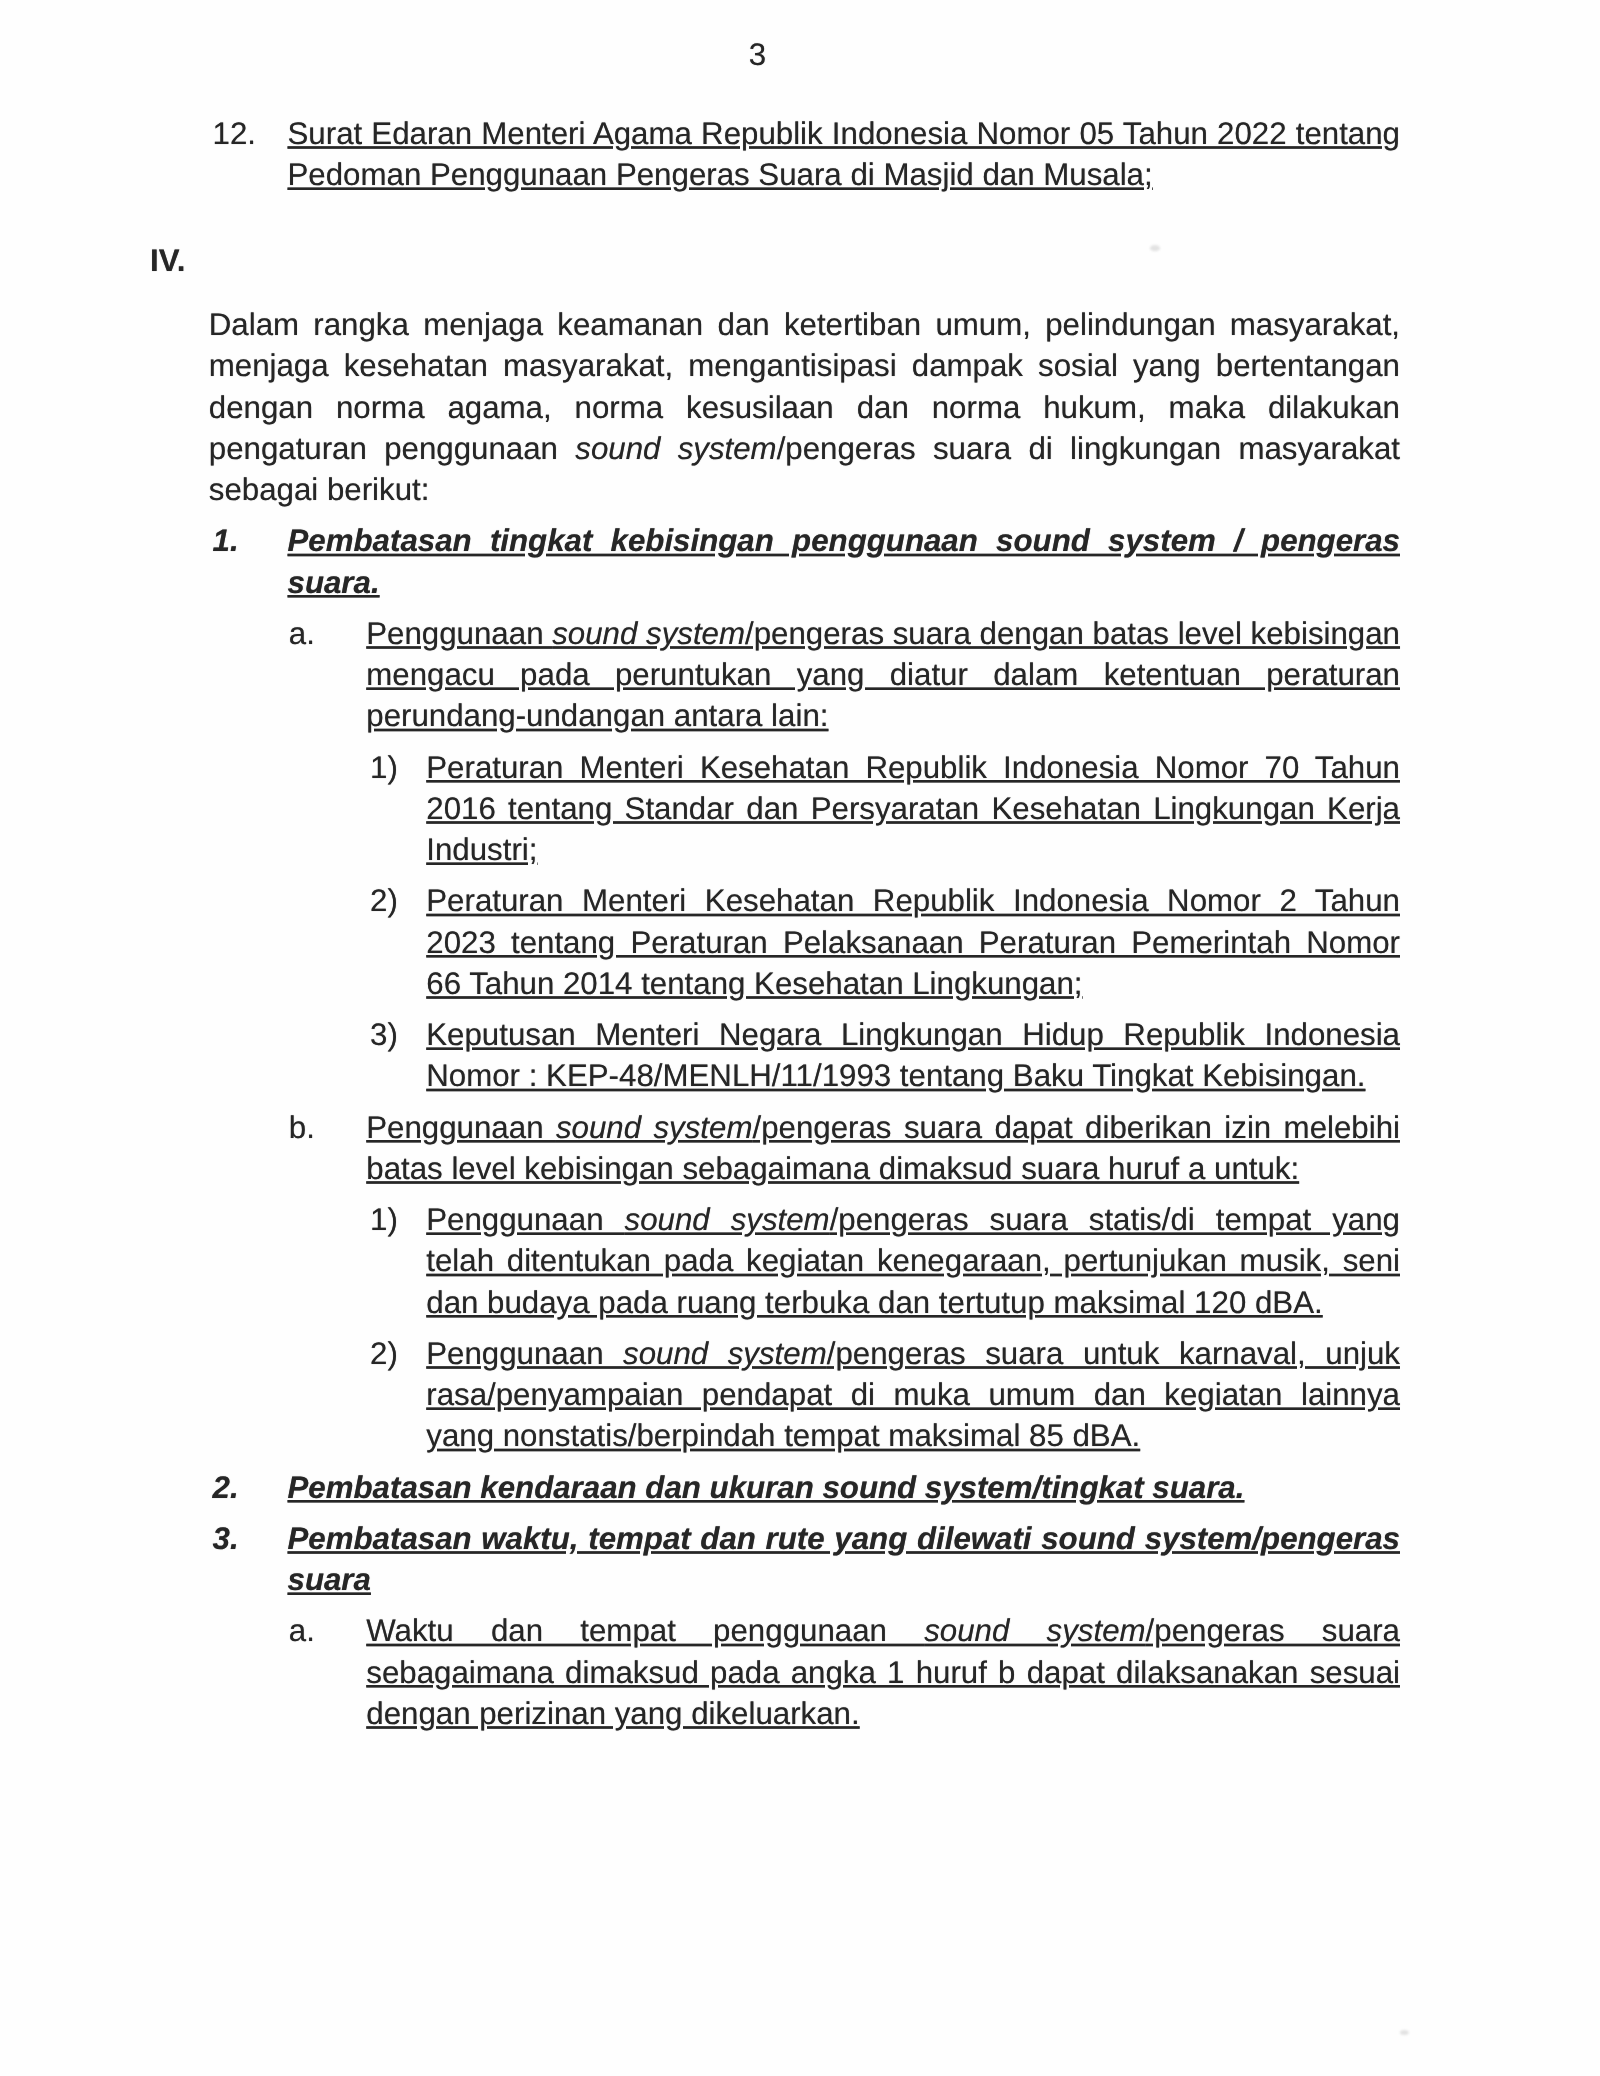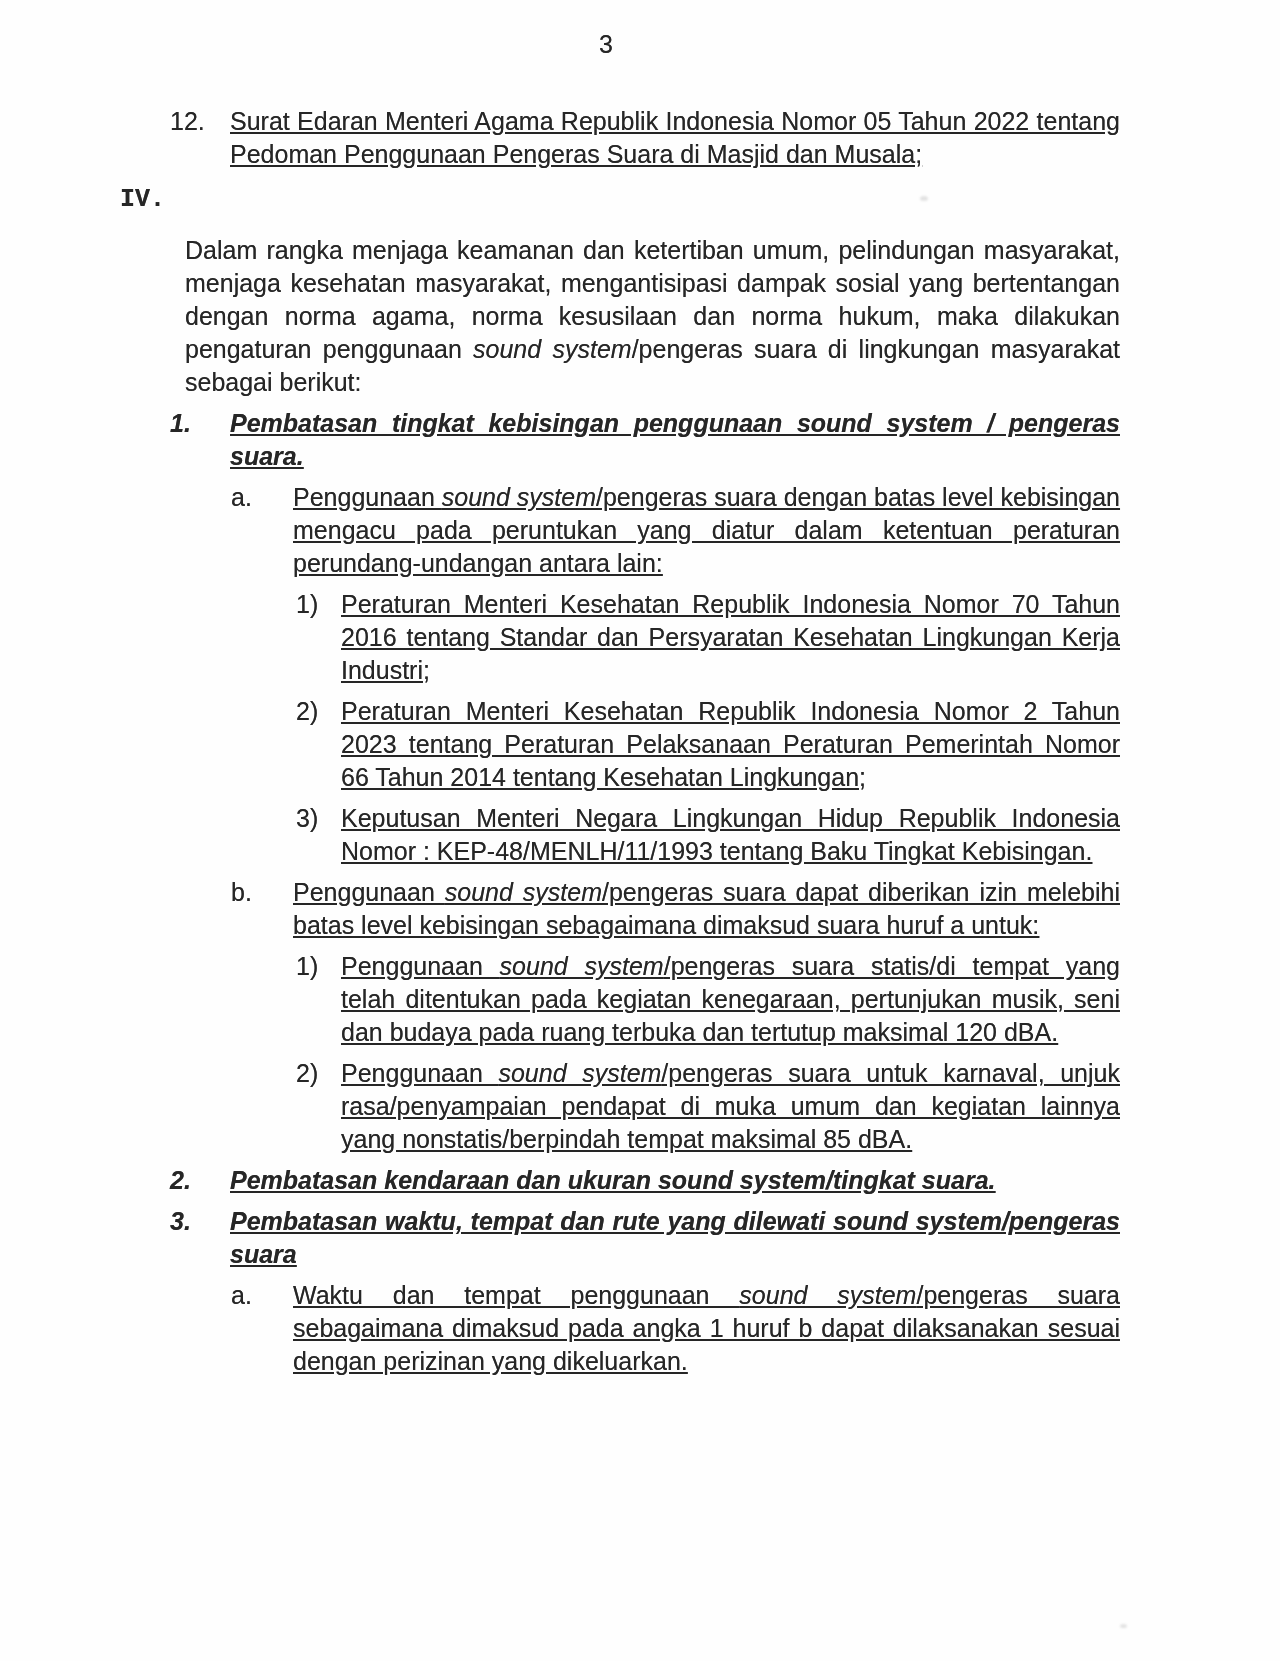--- a/index.html
+++ b/index.html
@@ -27,28 +27,28 @@
   .row .txt { flex: 1 1 auto; text-align: justify; text-decoration: underline; }
   .para { text-align: justify; }
 
   
   .l1 { margin-left: 50px; }         
   .l1 .lbl { width: 60px; }          
   .l2 { margin-left: 111px; }        
   .l2 .lbl { width: 62px; }          
   .l3 { margin-left: 176px; }        
   .l3 .lbl { width: 45px; }          
-  .ind1 { margin-left: 65px; }       
+  .ind1 { margin-left: 47px; }       
   .ind2 { margin-left: 110px; }      
 
-  .sect { margin-top: 12px; font-weight: bold; font-family: Liberation Mono, monospace; }
+  .sect { margin-top: 36px; font-weight: bold; }
   .sect .lbl { flex: 0 0 auto; width: 46px; }
   .intro { margin-top: 18px; }
   .blk { margin-top: 8px; }
-  .refs { margin-top: 44px; }
+  .refs { margin-top: 30px; }
   .head { font-weight: bold; font-style: italic; }
   .head .txt { text-align: justify; }
   .catchword {
     margin-top: 30px;
     text-align: right;
     padding-right: 38px;
     font-style: italic;
   }
   .speckle {
     position: absolute;

